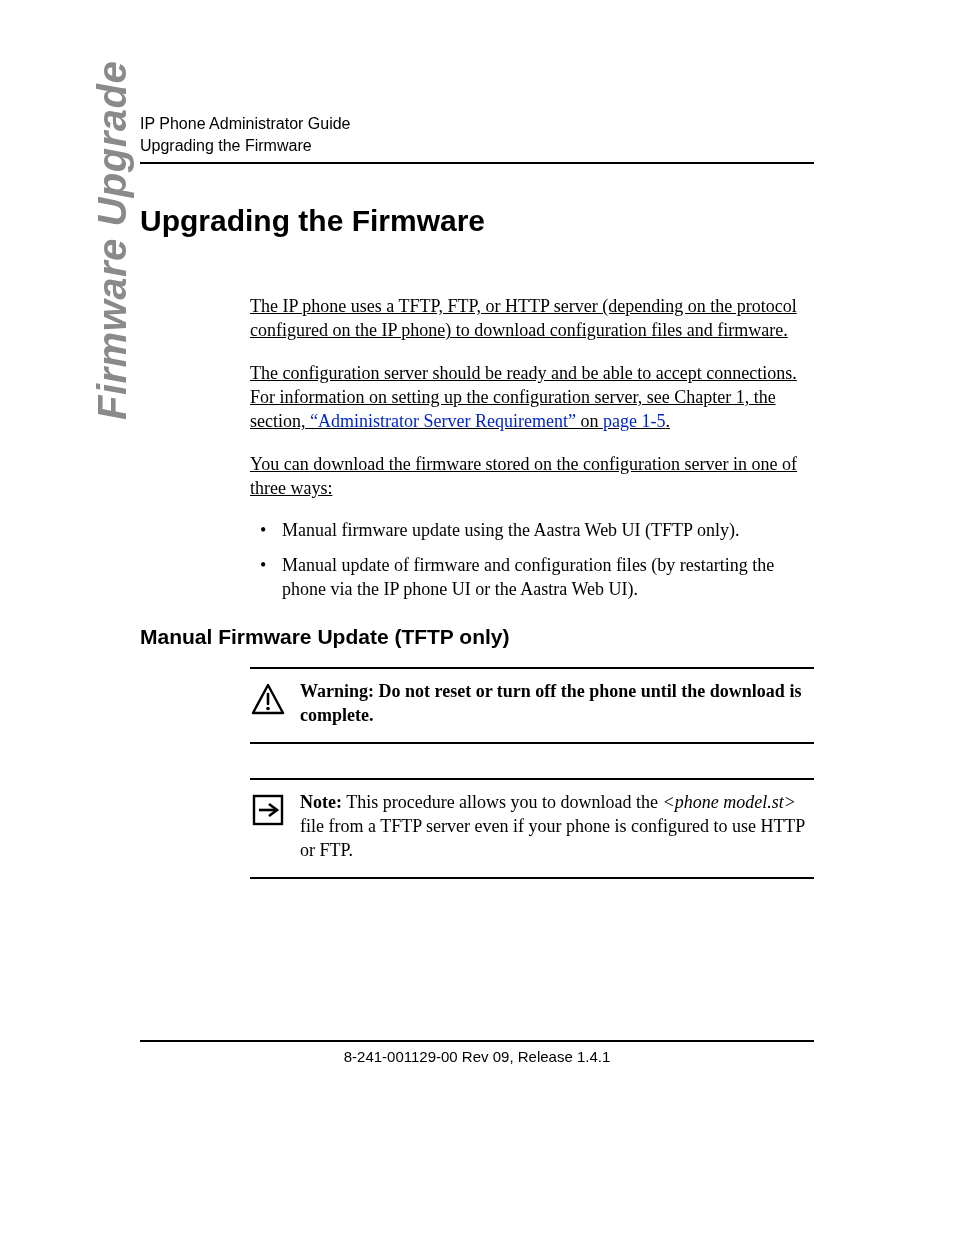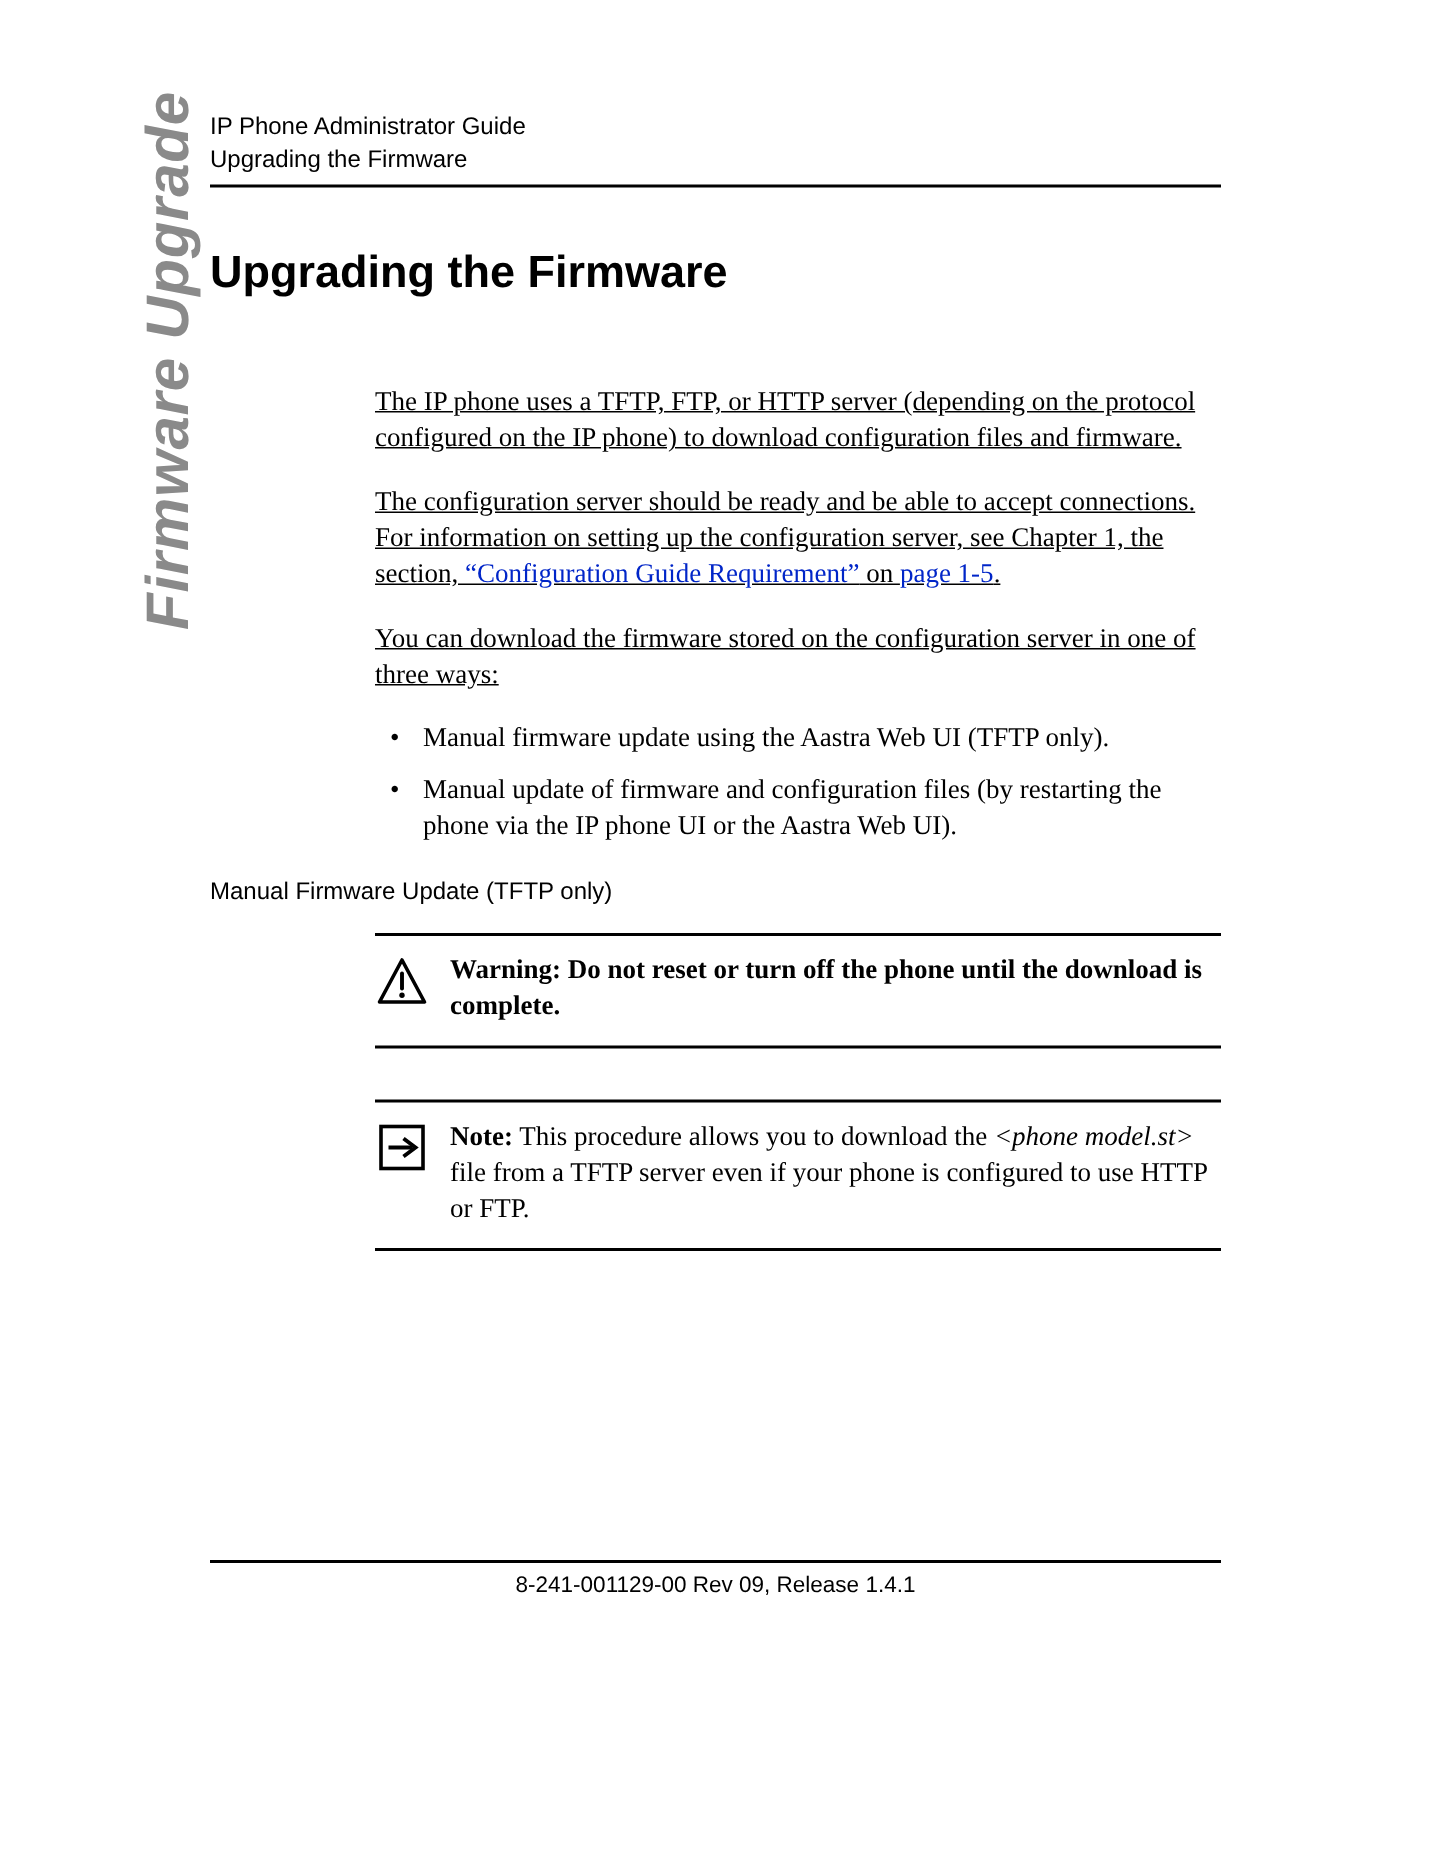--- a/index.html
+++ b/index.html
@@ -1,17 +1,17 @@
 <!DOCTYPE html>
 <html><head>
 <meta charset="utf-8">
 <style>
   * { box-sizing: border-box; margin: 0; padding: 0; }
   html, body { width: 954px; height: 1235px; background: #fff; font-family: "Times New Roman", Times, serif; color: #000; }
-  .page { position: relative; width: 954px; height: 1235px; padding: 74px 140px 0 140px; }
+  .page { position: relative; width: 954px; height: 1235px; padding: 113px 140px 0 140px; }
   .running-header { font-family: Helvetica, Arial, sans-serif; font-size: 16px; line-height: 1.35; }
   .running-header .hr { border: none; border-top: 2px solid #000; margin-top: 6px; }
   .side-tab {
     position: absolute;
     left: 90px; top: 420px;
     transform: rotate(-90deg);
     transform-origin: left top;
     font-family: Helvetica, Arial, sans-serif;
     font-style: italic;
     font-weight: 700;
@@ -28,22 +28,22 @@
     margin-bottom: 56px;
   }
   .body-col { margin-left: 110px; }
   .body-col p { font-size: 18px; line-height: 1.35; margin-bottom: 18px; text-decoration: underline; }
   .link { color: #0025c8; }
   ul.bullets { list-style: none; margin: 4px 0 24px 0; }
   ul.bullets li { position: relative; padding-left: 32px; font-size: 18px; line-height: 1.35; margin-bottom: 10px; }
   ul.bullets li::before { content: "•"; position: absolute; left: 10px; top: 0; }
   h2.subsection {
     font-family: Helvetica, Arial, sans-serif;
-    font-weight: 400;
-    font-size: 16px;
+    font-weight: 700;
+    font-size: 21px;
     margin: 18px 0 18px 0;
   }
   .callout { border-top: 2px solid #000; border-bottom: 2px solid #000; padding: 10px 0 14px 0; display: flex; gap: 14px; align-items: flex-start; margin-bottom: 34px; }
   .callout .text { font-size: 18px; line-height: 1.35; flex: 1; }
   .callout .text b { font-weight: 700; }
   .callout .text .italic { font-style: italic; }
   .icon-box { width: 36px; height: 36px; flex: 0 0 36px; display: flex; align-items: center; justify-content: center; margin-top: 2px; }
   .footer { position: absolute; left: 140px; right: 140px; bottom: 170px; }
   .footer .hr { border: none; border-top: 2px solid #000; margin-bottom: 6px; }
   .footer-row { display: flex; justify-content: center; font-family: Helvetica, Arial, sans-serif; font-size: 15px; }
@@ -60,21 +60,21 @@
   </div>
 
   <div class="side-tab">Firmware Upgrade</div>
 
   <h1 class="section-title">Upgrading the Firmware</h1>
 
   <div class="body-col">
     <p>The IP phone uses a TFTP, FTP, or HTTP server (depending on the protocol configured on the IP phone) to download configuration files and firmware.</p>
 
     <p>
-      <span>The configuration server should be ready and be able to accept connections. For information on setting up the configuration server, see Chapter 1, the section, </span><span class="link">“Configuration Guide Requirement”</span><span> on </span><span class="link">page 1-5</span><span>.</span>
+      <span>The configuration server should be ready and be able to accept connections. For information on setting up the configuration server, see Chapter 1, the section, </span><span class="link">“Administrator Server Requirement”</span><span> on </span><span class="link">page 1-5</span><span>.</span>
     </p>
 
     <p>You can download the firmware stored on the configuration server in one of three ways:</p>
 
     <ul class="bullets">
       <li>Manual firmware update using the Aastra Web UI (TFTP only).</li>
       <li>Manual update of firmware and configuration files (by restarting the phone via the IP phone UI or the Aastra Web UI).</li>
     </ul>
   </div>
 

